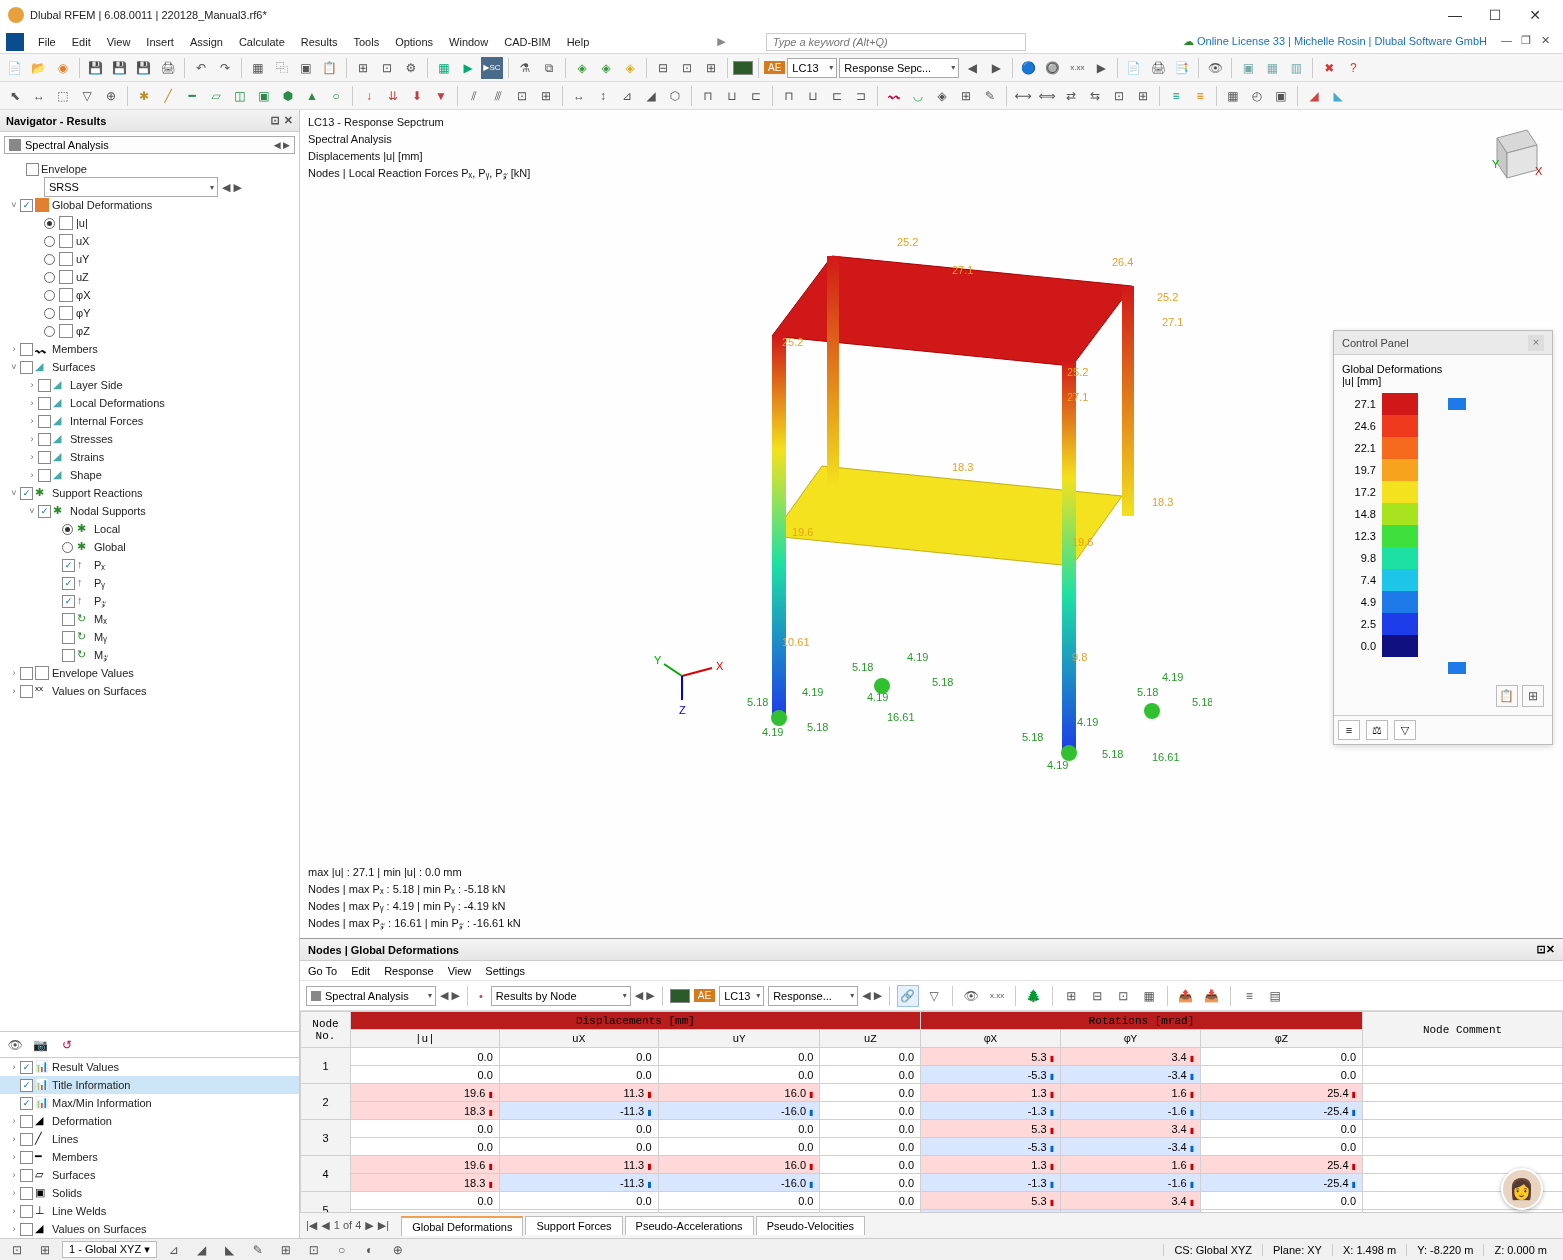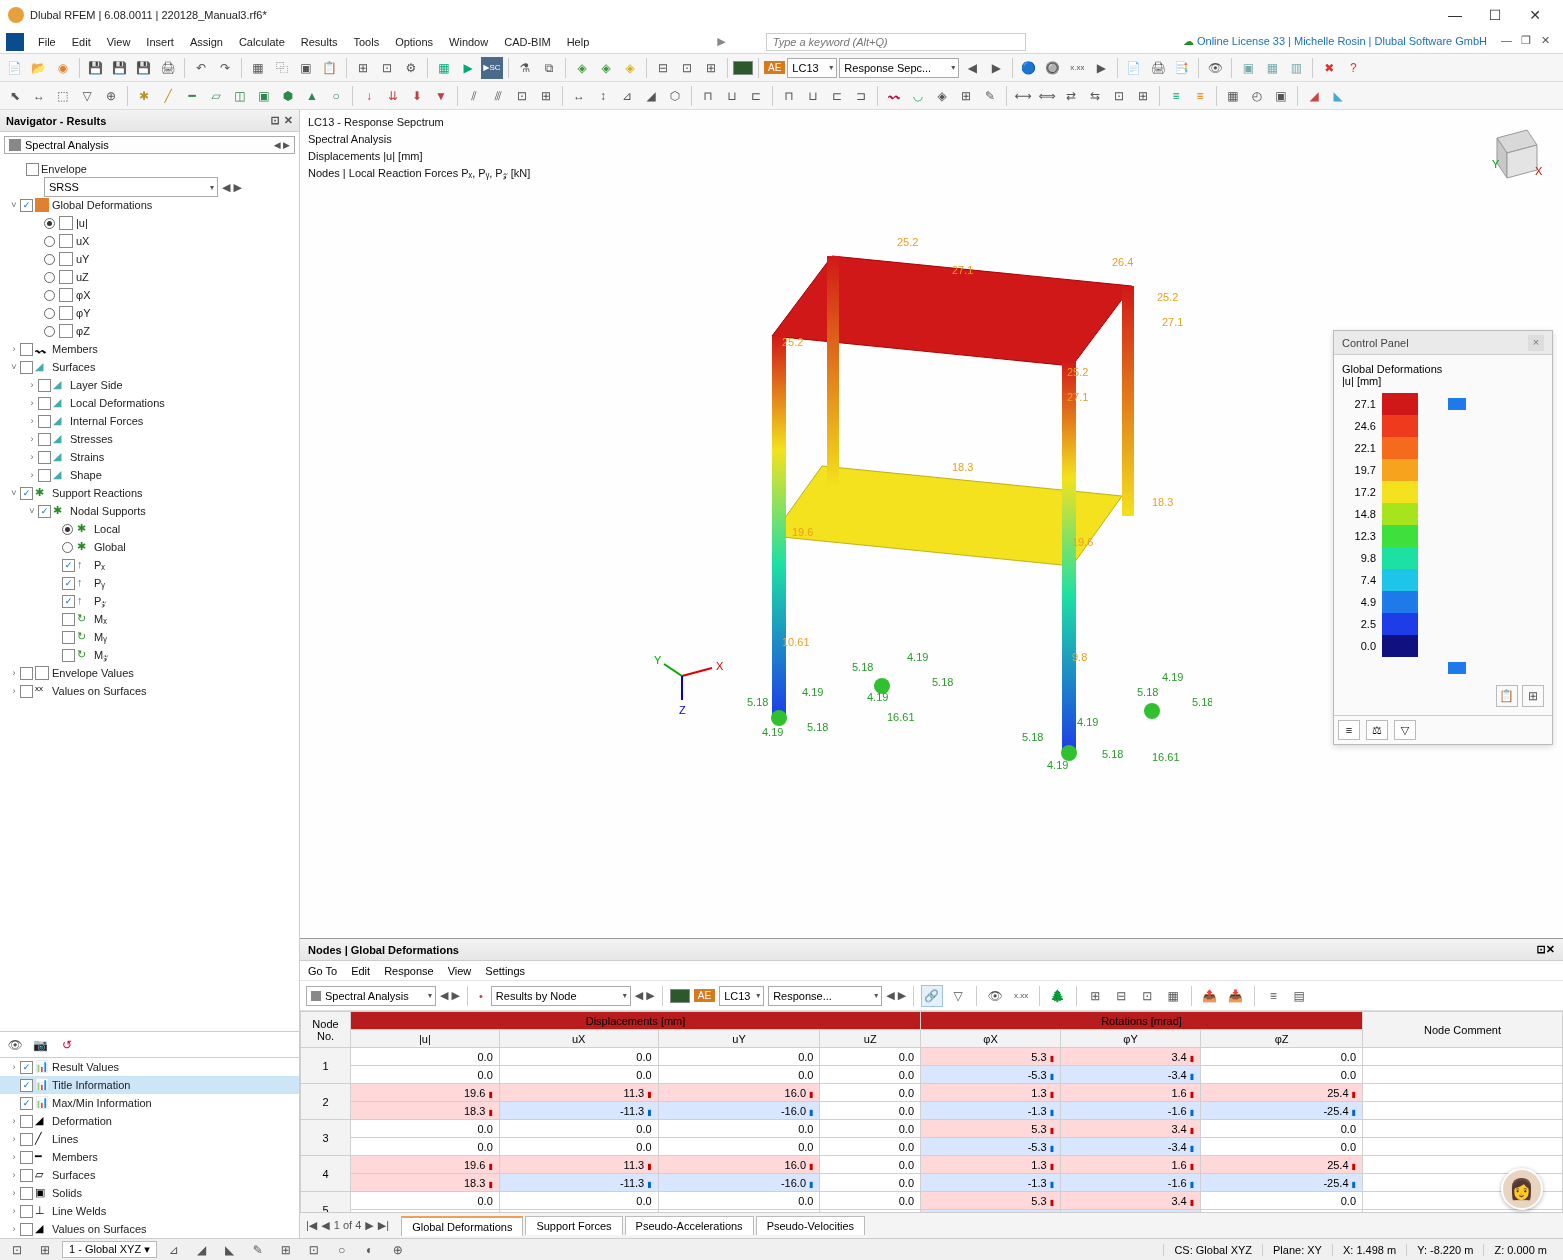--- a/index.html
+++ b/index.html
@@ -75,21 +75,21 @@
 .navcube { position:absolute; right:16px; top:10px; width:70px; height:70px; }
 
 
 .tablepane { height: 300px; border-top: 1px solid #999; background:#fff; display:flex; flex-direction:column;}
 .tablepane .tphdr { height:22px; background:linear-gradient(#f3f3f3,#e6e6e6); border-bottom:1px solid #ccc; display:flex; align-items:center; padding:0 8px; font-weight:bold;}
 .tablepane .tpmenu { height:20px; display:flex; align-items:center; gap:14px; padding:0 8px; border-bottom:1px solid #e4e4e4;}
 .tablepane .tptool { height:30px; border-bottom:1px solid #ddd; display:flex; align-items:center; gap:4px; padding: 0 6px;}
 .tablegrid { flex:1; overflow:auto;}
 .tg { border-collapse:collapse; width:100%;}
 .tg th, .tg td { border:1px solid #d0d0d0; padding:2px 6px; text-align:right; height:18px; background:#fff;}
-.tg th { background:#f3f3f3; text-align:center; font-weight:normal;}
+.tg th { background:#f3f3f3; text-align:center; font-weight:normal;font-family:Liberation Mono, monospace;}
 .tg .grouphdr { background:#b91c1c; text-align:center;}
 .tg .rownum { background:#f3f3f3; text-align:center; width:50px;}
 .tg td.pos { background:#ffd9d9;}
 .tg td.neg { background:#d9e6ff;}
 .tabstrip { height:26px; border-top:1px solid #ccc; display:flex; align-items:center; padding:0 6px; gap:2px; background:#f4f4f4;}
 .tabstrip .tab { padding:3px 10px; border:1px solid #bbb; border-bottom:none; background:#fff;}
 .tabstrip .tab.active { background:#fff; font-weight:normal; border-top:2px solid #f0a050;}
 .tabstrip .navg { display:flex; gap:4px; margin-right:10px; color:#555;}
 
 
@@ -525,20 +525,26 @@
   </div>
 
   <div class="centerpane">
     <div class="viewport">
       <div class="vptext">
         <div>LC13 - Response Sepctrum</div>
         <div>Spectral Analysis</div>
         <div>Displacements |u| [mm]</div>
         <div>Nodes | Local Reaction Forces Pₓ, Pᵧ, P𝓏 [kN]</div>
       </div>
+      <div class="vptext2">
+        <div>max |u| : 27.1 | min |u| : 0.0 mm</div>
+        <div>Nodes | max Pₓ : 5.18 | min Pₓ : -5.18 kN</div>
+        <div>Nodes | max Pᵧ : 4.19 | min Pᵧ : -4.19 kN</div>
+        <div>Nodes | max P𝓏 : 16.61 | min P𝓏 : -16.61 kN</div>
+      </div>
 
       <svg class="structure" width="560" height="560">
 
         <polygon points="180,40 480,70 420,150 120,120" fill="#d11818" stroke="#a00"></polygon>
 
         <polygon points="170,250 470,280 420,350 120,320" fill="#f3e21d" stroke="#c0b010"></polygon>
 
         <rect x="120" y="120" width="14" height="380" fill="url(#g1)"></rect>
         <rect x="410" y="145" width="14" height="390" fill="url(#g1)"></rect>
         <rect x="175" y="40" width="12" height="230" fill="url(#g2)"></rect>
@@ -712,21 +718,21 @@
         <div class="tdrop" style="width:140px">
             <span>Results by Node</span>
           </div>
         <span style="color:#555">◀ ▶</span>
         <div class="tsep"></div>
         <div class="tswatch" style="background:#2a5a2a"></div>
         <div style="background:#d97a1a;color:#fff;padding:1px 4px;font-size:10px;">AE</div>
         <div class="tdrop" style="width:45px">
             <span>LC13</span>
           </div>
-        <div class="tdrop" style="width:114px">
+        <div class="tdrop" style="width:90px">
             <span>Response...</span>
           </div>
         <span style="color:#555">◀ ▶</span>
         <div class="tsep"></div>
         <div class="tbtn" style="border:1px solid #9cc3e6;background:#e6f0fa">🔗</div>
         <div class="tbtn">▽</div>
         <div class="tsep"></div>
         <div class="tbtn">👁</div>
         <div class="tbtn" style="font-size:8px">x.xx</div>
         <div class="tsep"></div>

